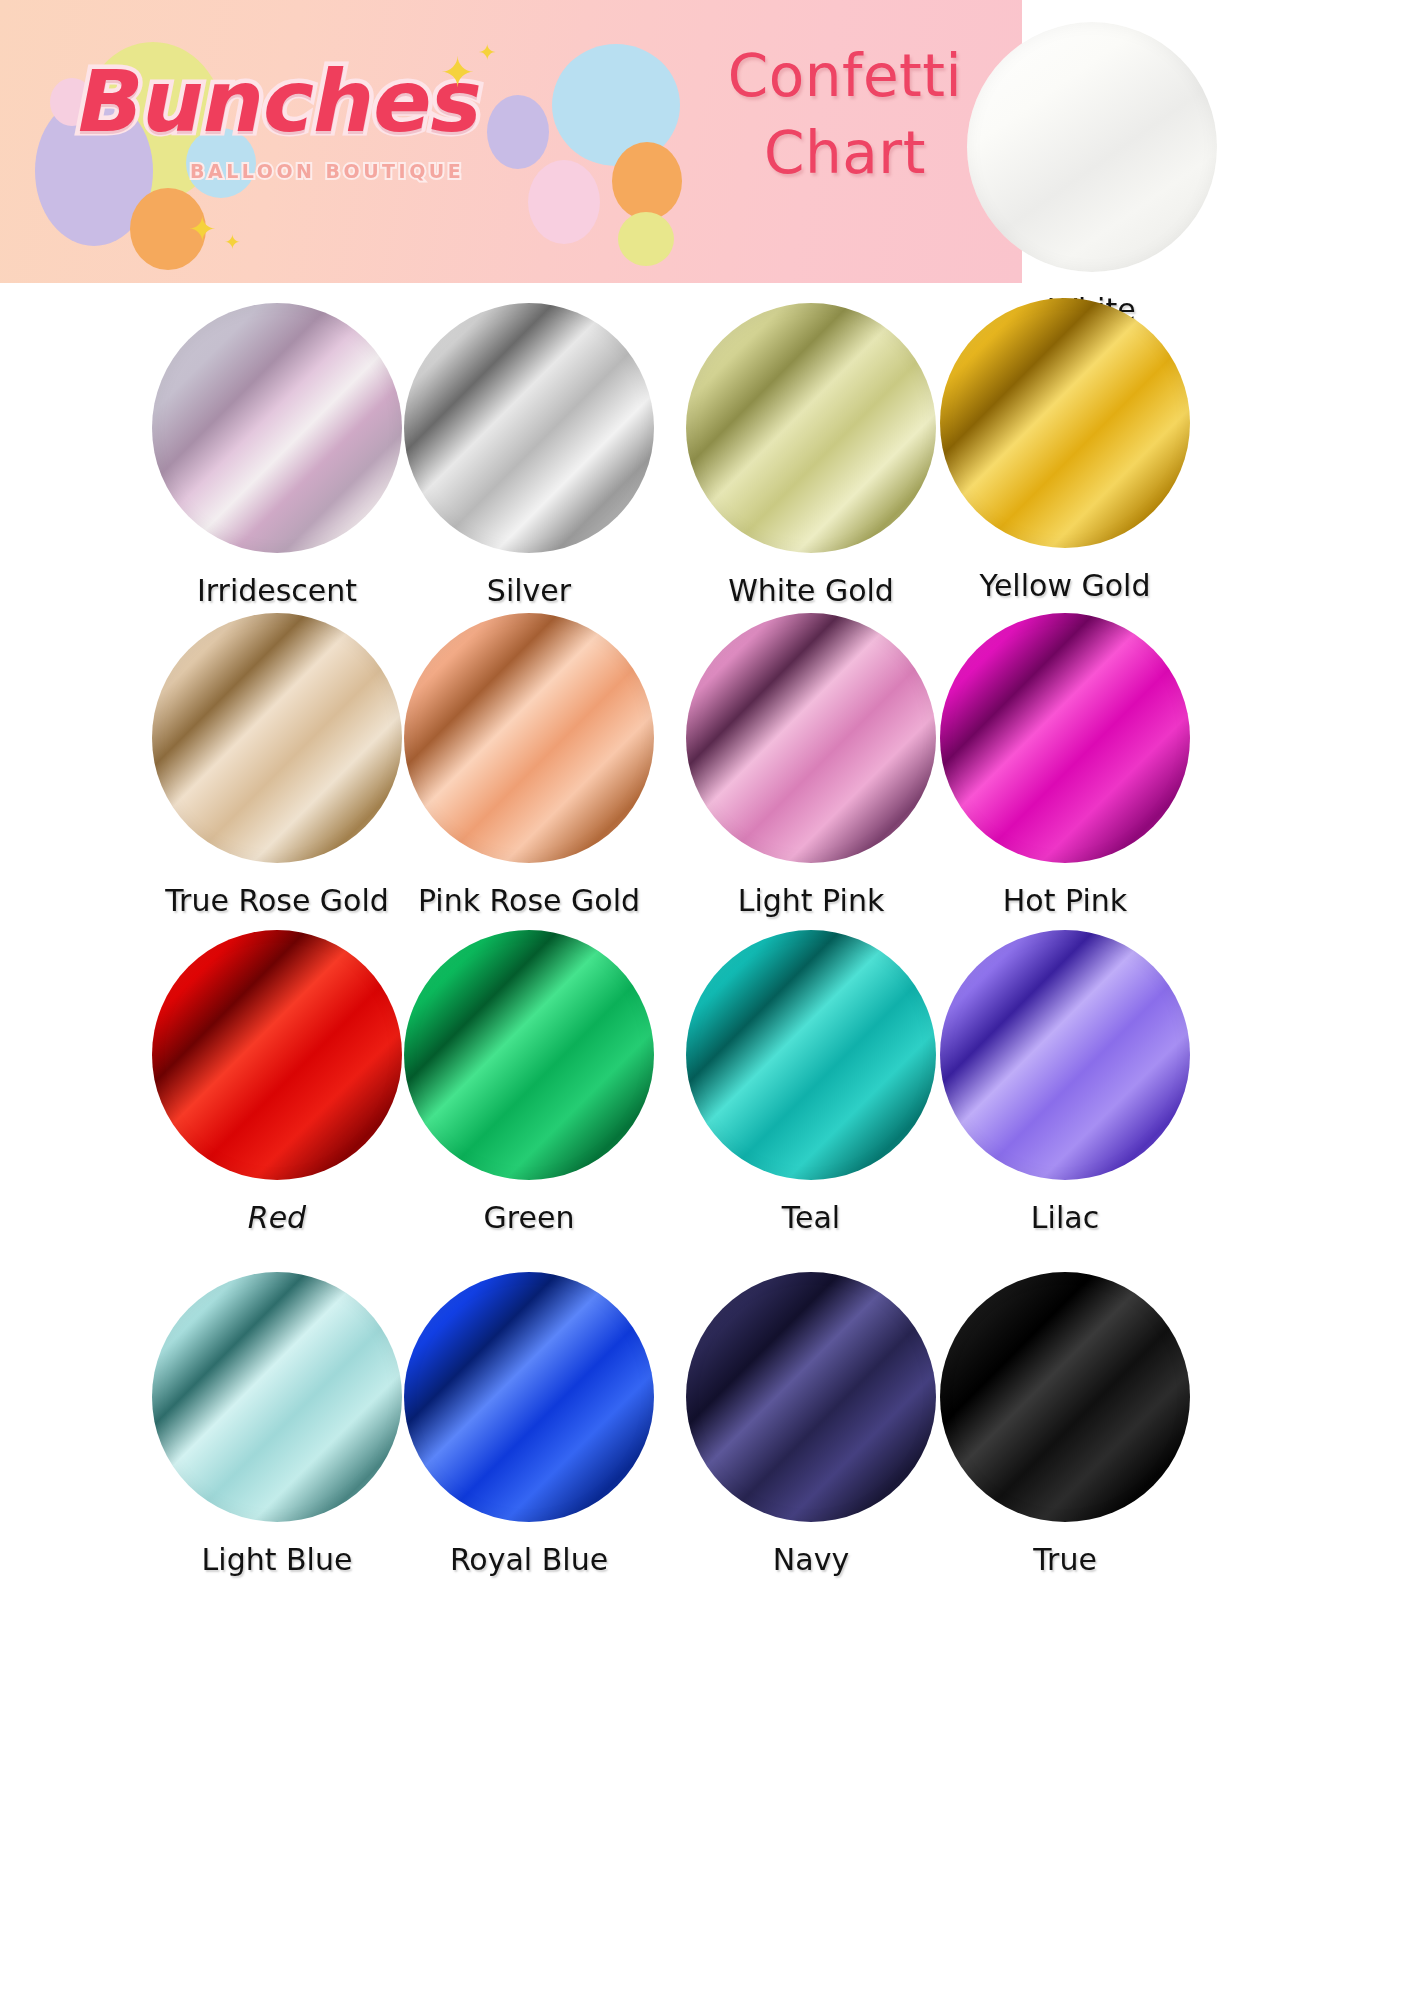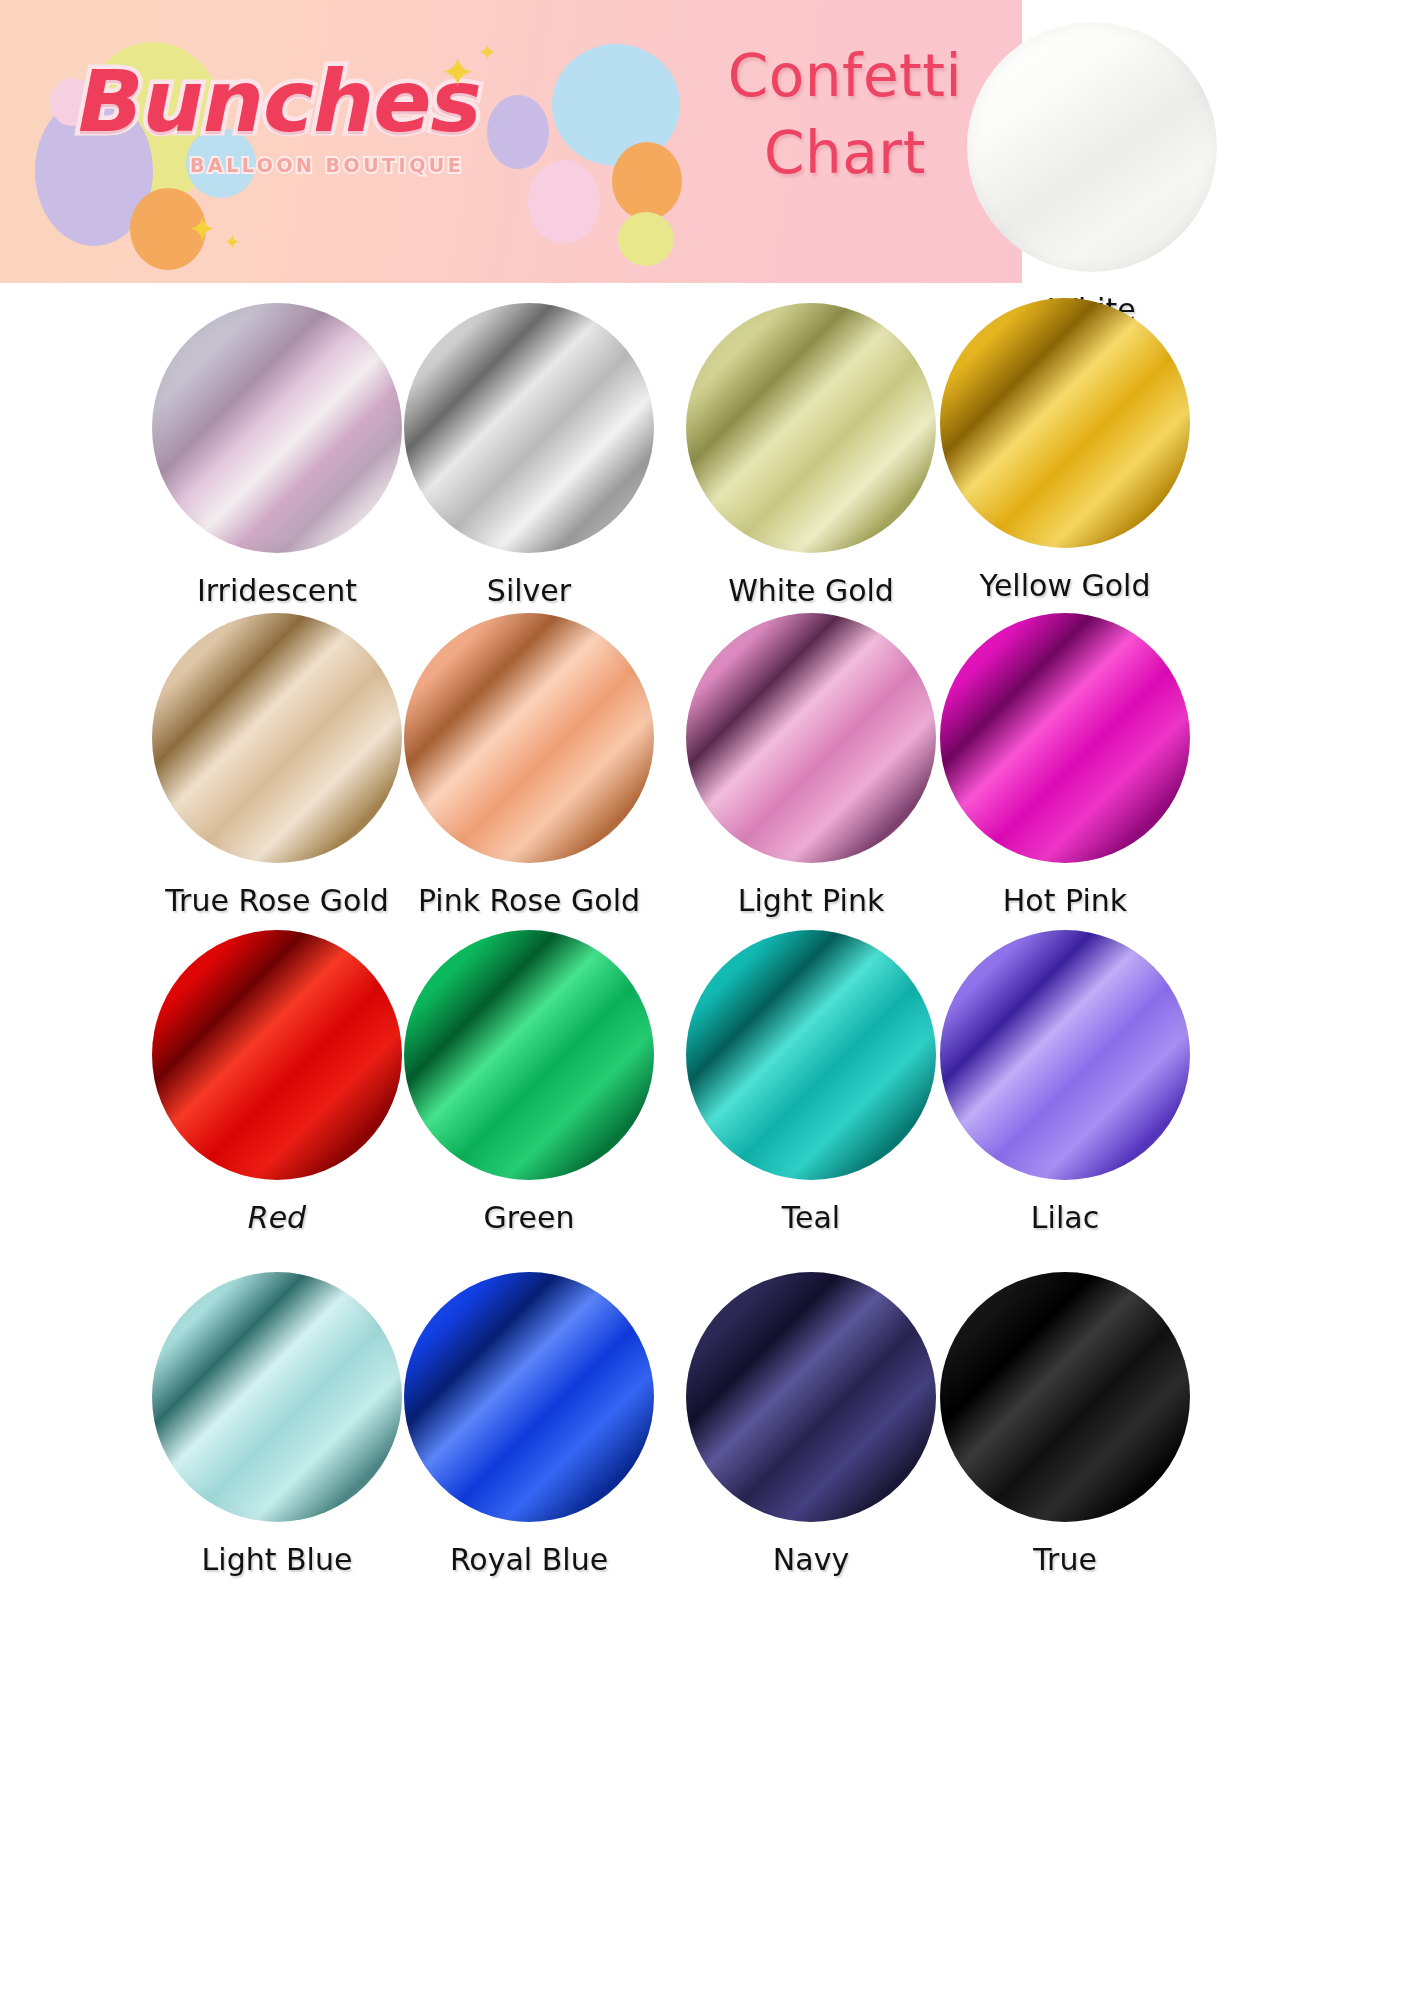--- a/index.html
+++ b/index.html
@@ -60,21 +60,21 @@
   }
 
   .logo-sub {
     font-family: "DejaVu Sans", sans-serif;
     font-weight: bold;
     font-size: 19px;
     letter-spacing: 3.5px;
     color: #f4a7a0;
     -webkit-text-stroke: 4px #fdeceb;
     paint-order: stroke fill;
-    margin-top: 10px;
+    margin-top: 16px;
     margin-left: 112px;
     position: relative;
     z-index: 3;
   }
 
   .sparkle {
     position: absolute;
     color: #f5d23c;
     z-index: 4;
     line-height: 1;

